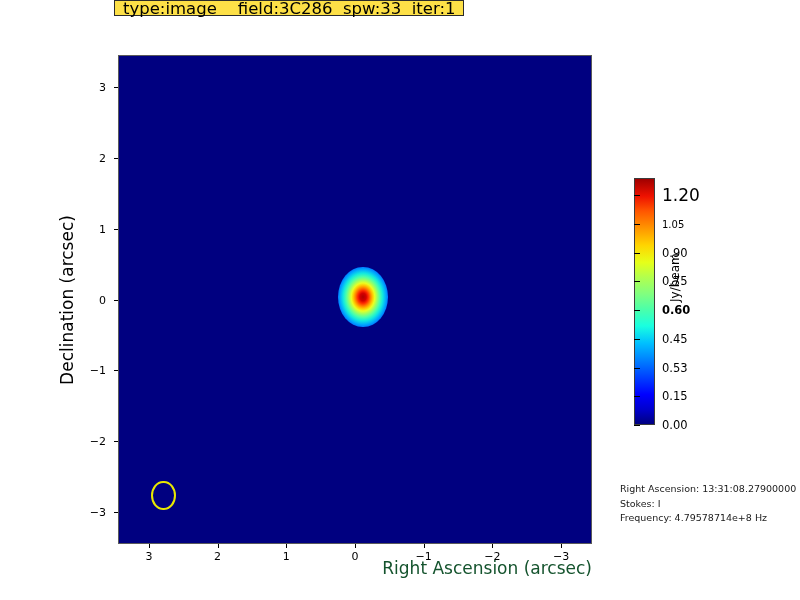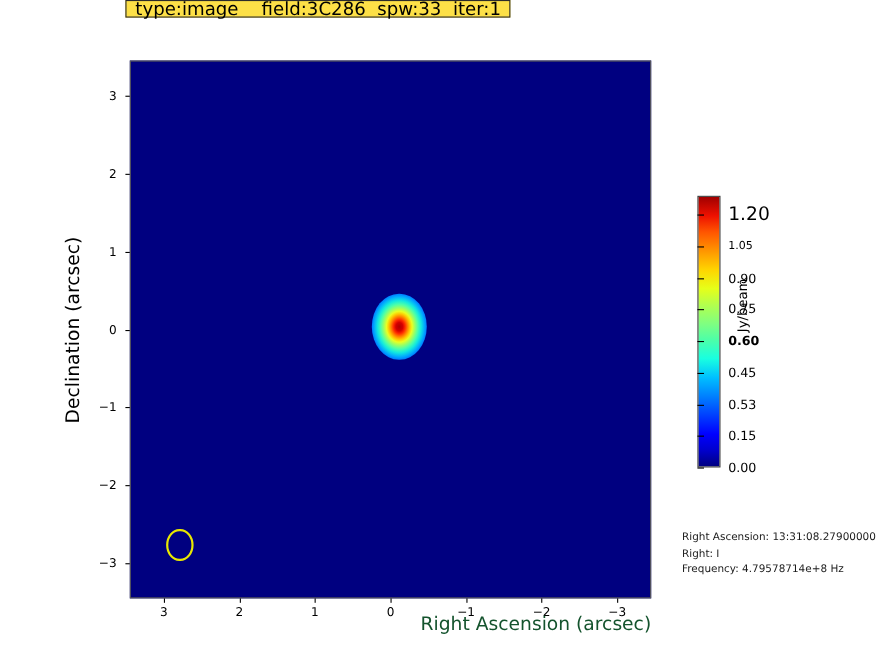--- a/index.html
+++ b/index.html
@@ -265,15 +265,15 @@
     <div style="position: absolute; left: 662px; top: 252.674px; font-size: 11.5px; color: rgb(0, 0, 0); transform: translateY(-50%); white-space: nowrap;">0.90</div>
     <div style="position: absolute; left: 634px; top: 223.953px; width: 6px; height: 1px; background: rgb(0, 0, 0);"></div>
     <div style="position: absolute; left: 662px; top: 223.953px; font-size: 10px; color: rgb(0, 0, 0); transform: translateY(-50%); white-space: nowrap;">1.05</div>
     <div style="position: absolute; left: 634px; top: 195.233px; width: 6px; height: 1px; background: rgb(0, 0, 0);"></div>
     <div style="position: absolute; left: 662px; top: 195.233px; font-size: 17px; color: rgb(0, 0, 0); transform: translateY(-50%); white-space: nowrap;">1.20</div>
   </div>
 <div id="cb-unit">Jy/beam</div>
 
 <div id="refblock">
   <div class="ref-line">Right Ascension: 13:31:08.27900000</div>
-  <div class="ref-line">Right: I</div>
+  <div class="ref-line">Stokes: I</div>
   <div class="ref-line">Frequency: 4.79578714e+8 Hz</div>
 </div>
 
 </body></html>

